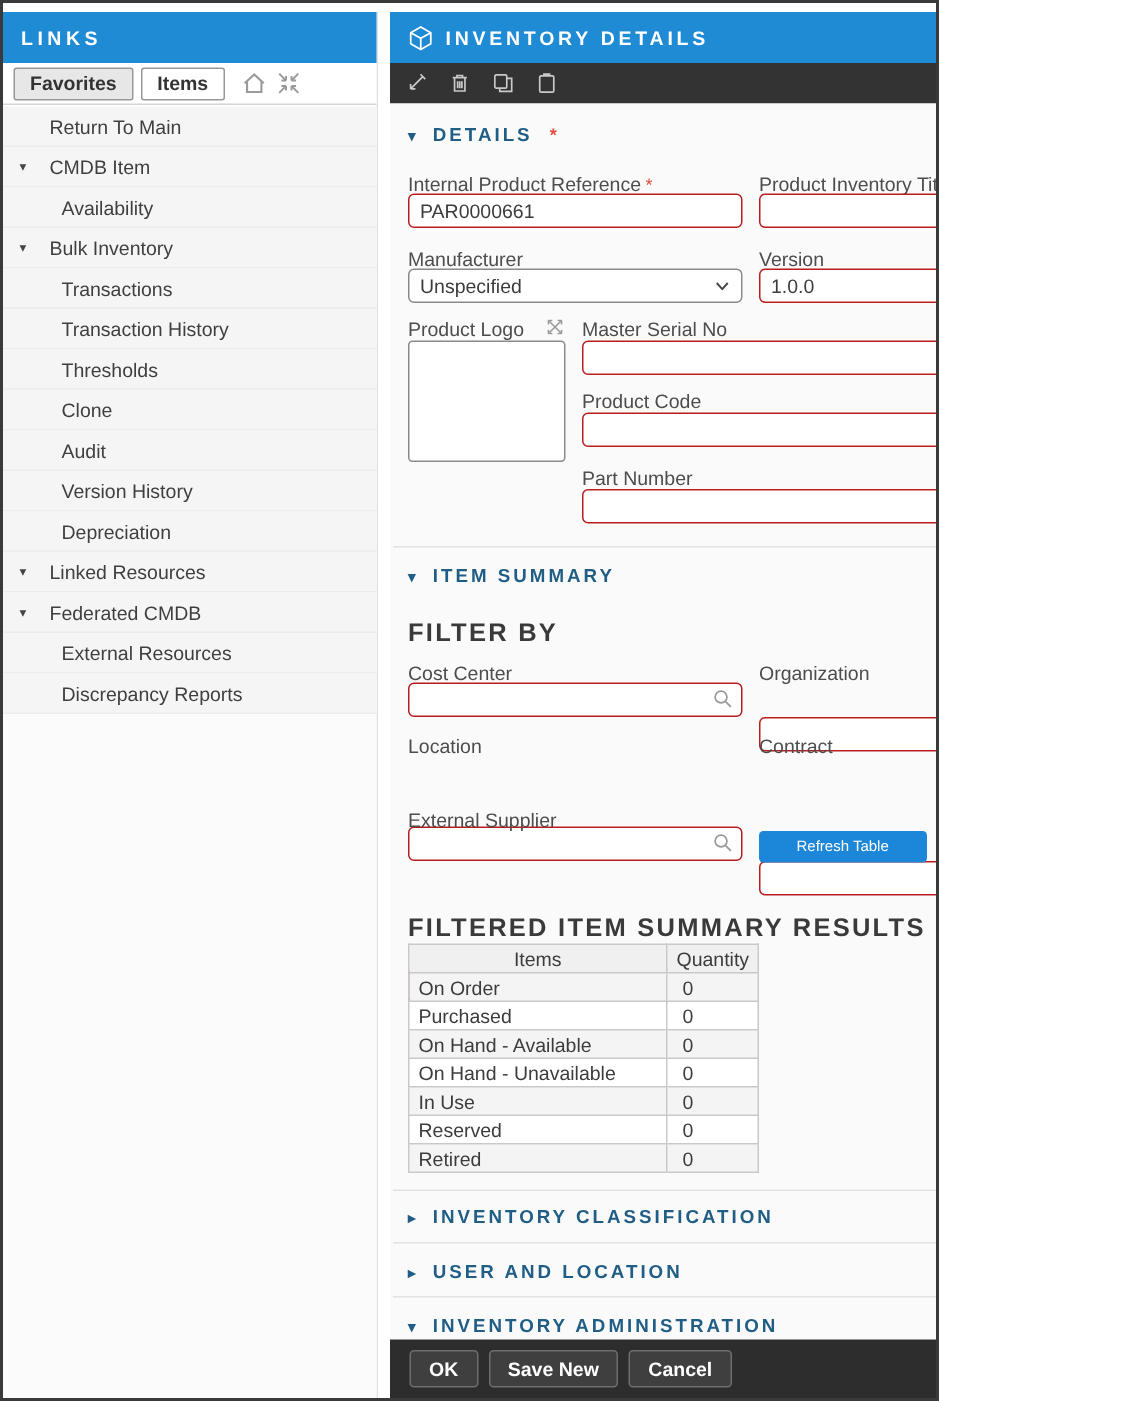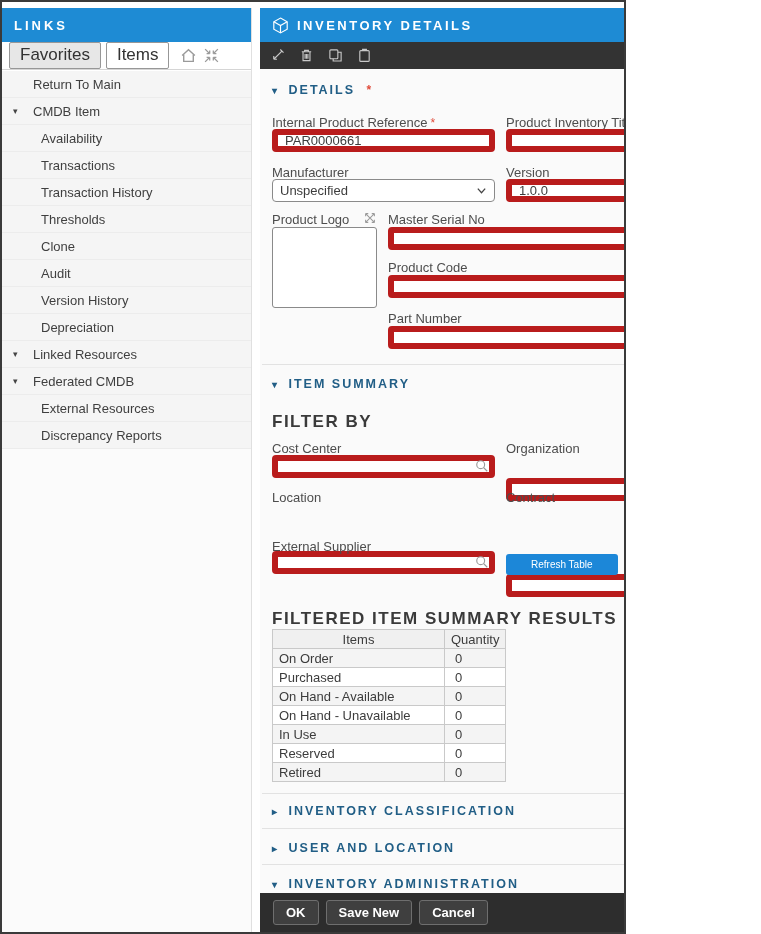--- a/index.html
+++ b/index.html
@@ -11,21 +11,21 @@
   .panel { position:absolute; background:#fff; }
   #left-panel  { left:0; top:6px; width:250px; height:924px; border-right:1px solid #e0e0e0; }
   #right-panel { left:258px; top:6px; width:499px; height:924px; }
 
   .blue-header { height:34px; background:#1e8bd4; color:#fff; display:flex; align-items:center;
                  font-size:13px; font-weight:bold; letter-spacing:3px; padding:0 12px; }
   .blue-header svg { margin-right:8px; flex:0 0 auto; }
 
   
   #tabbar { height:28px; background:#fff; border-bottom:1px solid #d5d5d5; display:flex; align-items:center; padding-left:7px; }
-  .tab { font-size:17px; color:#333; border:1px solid #979797; padding:2px 10px 3px 10px; margin-right:5px; background:#fff; border-radius:2px; cursor:pointer; }
+  .tab { font-size:13px; color:#333; border:1px solid #979797; padding:2px 10px 3px 10px; margin-right:5px; background:#fff; border-radius:2px; cursor:pointer;font-weight:bold; }
   .tab.active { background:#e7e7e7; }
   .tab-icon { margin-left:6px; display:inline-flex; }
   #tree { position:absolute; top:63px; left:0; right:0; bottom:0; background:#fbfbfb; }
   .tree-row { height:27px; background:#f5f5f5; border-bottom:1px solid #ececec; display:flex; align-items:center; font-size:13px; color:#3f3f3f; cursor:pointer; position:relative; }
   .tree-row .lbl { padding-left:31px; }
   .tree-row.child .lbl { padding-left:39px; }
   .tree-row .tri { position:absolute; left:11px; top:50%; transform:translateY(-50%); font-size:9px; color:#444; }
   .tri-down::before { content:"▾"; }
   .tri-right::before { content:"▸"; }
 
@@ -38,21 +38,21 @@
   #footer { position:absolute; left:0; right:0; bottom:0; height:39px; background:#2d2d2d; display:flex; align-items:center; padding-left:13px; }
   .footer-btn { background:#3f3f3f; border:1px solid #6e6e6e; color:#fff; font-size:13px; font-weight:bold;
                 border-radius:3px; padding:4px 12px; margin-right:7px; cursor:pointer; }
 
   
   .abs { position:absolute; }
   .section-head { font-size:12.5px; font-weight:bold; letter-spacing:2px; color:#215e86; cursor:pointer; }
   .section-head .tri { font-size:10px; margin-right:6px; letter-spacing:0; }
   .req { color:#e04b3a; font-size:12px; margin-left:6px; }
   .fld-label { font-size:13px; color:#4d4d4d; }
-  .txt { height:23px; border:6px solid #b91c1c; border-radius:4px; background:#fff; font-size:13px; color:#3c3c3c;
+  .txt { height:23px; border:1px solid #b91c1c; border-radius:4px; background:#fff; font-size:13px; color:#3c3c3c;
          padding:0 7px; font-family:"Liberation Sans", sans-serif; width:100%; }
   .combo { height:23px; border:1px solid #8a8a8a; border-radius:4px; background:#fff; font-size:13px; color:#3c3c3c;
            display:flex; align-items:center; padding:0 7px; cursor:pointer; }
   .combo svg { margin-left:auto; }
   .search-wrap { position:relative; }
   .search-wrap svg { position:absolute; right:6px; top:4px; }
   .bold-head { font-size:17px; font-weight:bold; letter-spacing:1.5px; color:#3a3a3a; }
   .divider { position:absolute; left:2px; right:18px; height:0; border-top:1px solid #e2e2e2; }
   #logo-box { border:1px solid #8a8a8a; border-radius:3px; background:#fff; }
   .blue-btn { background:#1c87d8; color:#fff; border:none; border-radius:3px; font-size:10px; font-weight:normal;
@@ -104,20 +104,24 @@
       <div class="tree-row">
           <span class="lbl">Return To Main</span>
         </div>
       <div class="tree-row">
           <span class="tri tri-down"></span>
           <span class="lbl">CMDB Item</span>
         </div>
       <div class="tree-row child">
           <span class="lbl">Availability</span>
         </div>
+      <div class="tree-row">
+          <span class="tri tri-down"></span>
+          <span class="lbl">Bulk Inventory</span>
+        </div>
       <div class="tree-row child">
           <span class="lbl">Transactions</span>
         </div>
       <div class="tree-row child">
           <span class="lbl">Transaction History</span>
         </div>
       <div class="tree-row child">
           <span class="lbl">Thresholds</span>
         </div>
       <div class="tree-row child">

